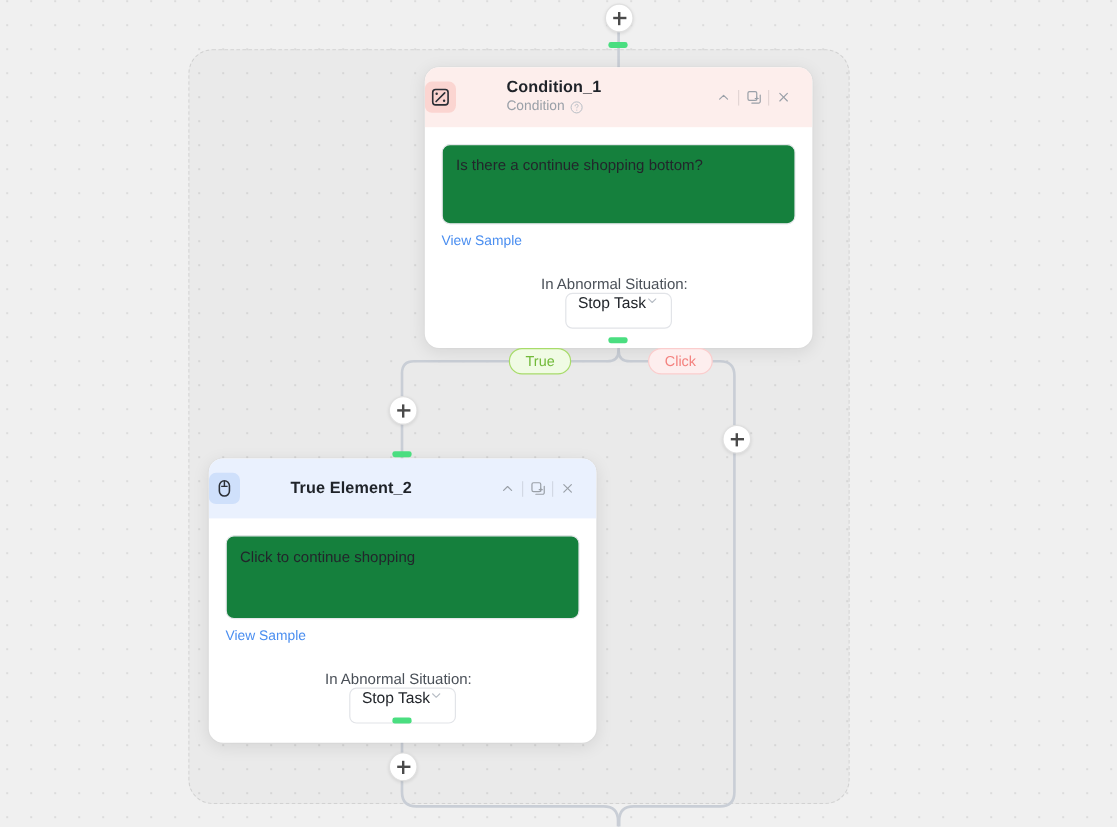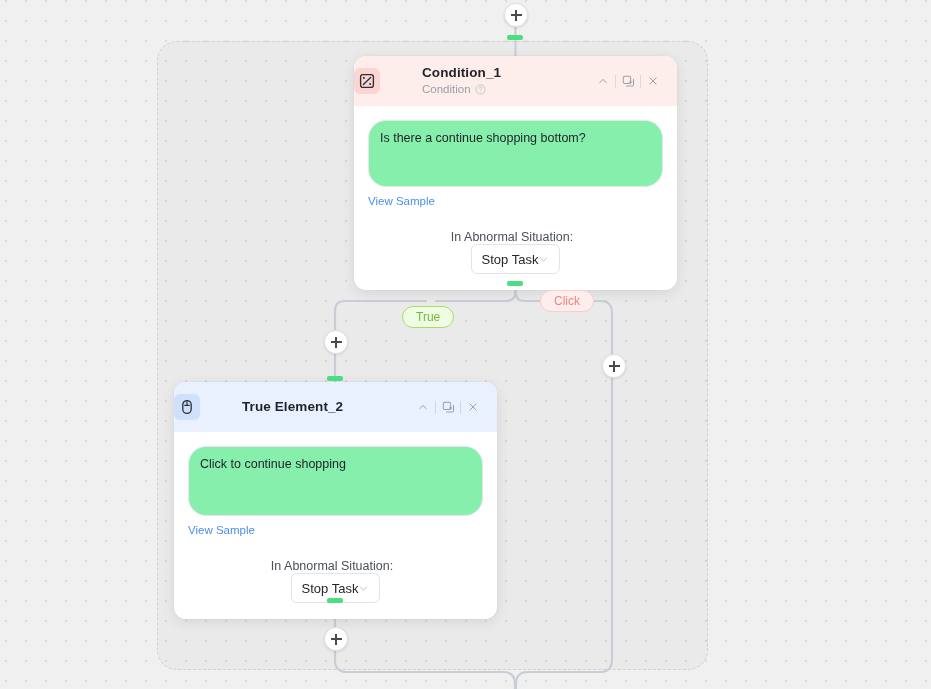--- a/index.html
+++ b/index.html
@@ -183,26 +183,26 @@
   }
   .act-sep {
     width: 1px;
     height: 13px;
     background: rgba(0,0,0,0.10);
   }
 
   .node-body { padding: 14px 14px 16px 14px; }
   .node-textarea {
     border: 1px solid #e6e8eb;
-    border-radius: 18px;
+    border-radius: 7px;
     min-height: 60px;
     padding: 9px 11px;
     font-size: 12.5px;
     color: #22262b;
-    background: #86efac;
+    background: #15803d;
     line-height: 1.4;
     box-sizing: border-box;
   }
   .node-condition .node-textarea { height: 67px; }
   .node-click .node-textarea { height: 70px; }
 
   .view-sample {
     font-size: 11.5px;
     color: #4a8ef0;
     margin-top: 8px;
@@ -221,21 +221,21 @@
     color: #4a5058;
     white-space: nowrap;
     margin-right: 7px;
   }
   .select-box {
     flex: 1 1 auto;
     height: 30px;
     border: 1px solid #e2e4e8;
     border-radius: 6px;
     display: flex;
-    align-items: center;
+    align-items: flex-start;
     padding: 0 10px;
     background: #fff;
     cursor: pointer;
     box-sizing: border-box;
   }
   .select-value {
     font-size: 13px;
     color: #22262b;
     flex: 1 1 auto;
   }
@@ -269,21 +269,21 @@
   <div class="handle" style="left:507px; top:35px;"></div>
   <div class="handle" style="left:507px; top:281px;"></div>
   <div class="handle" style="left:327px; top:376px;"></div>
   <div class="handle" style="left:327px; top:598px;"></div>
 
   <div class="plus-btn" style="left:504px; top:3px;" title="add-node-top"></div>
   <div class="plus-btn" style="left:324px; top:330px;" title="add-node-true-branch"></div>
   <div class="plus-btn" style="left:602px; top:354px;" title="add-node-false-branch"></div>
   <div class="plus-btn" style="left:324px; top:627px;" title="add-node-below-click-element"></div>
 
-  <div class="branch-label branch-true" style="left:402px; top:290px;margin-top:16px;">
+  <div class="branch-label branch-true" style="left:424px; top:290px;">
     <span>True</span>
   </div>
   <div class="branch-label branch-false" style="left:540px; top:290px;">
     <span>Click</span>
   </div>
 
   <div class="node node-condition" style="left:354px; top:56px; width:323px;">
 
     <div class="node-header">
       <div class="node-icon icon-condition">

